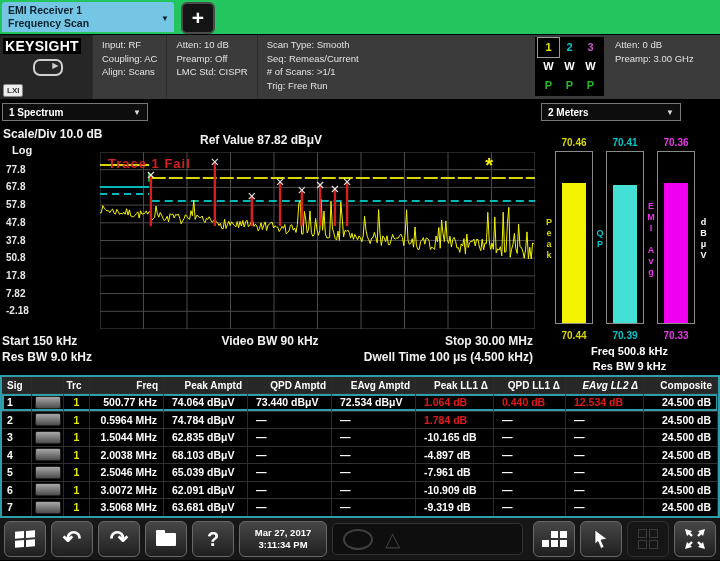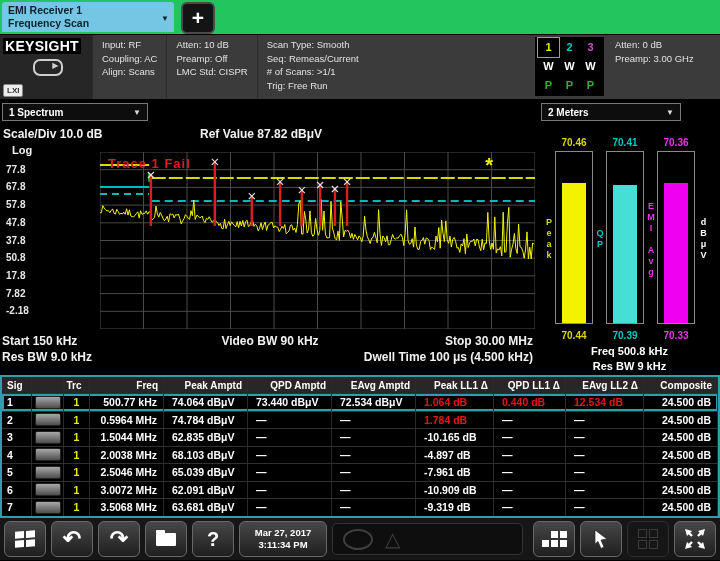--- a/index.html
+++ b/index.html
@@ -139,21 +139,21 @@
 </div>
 
 <div class="main">
 
   <div class="spec">
     <div class="selector">
       <span>1 Spectrum</span>
       <span class="caret">▼</span>
     </div>
     <div class="lbl" style="left:3px;top:26px;">Scale/Div 10.0 dB</div>
-    <div class="lbl" style="left:200px;top:26px;">Ref Value 87.82 dBμV</div>
+    <div class="lbl" style="left:200px;top:32px;">Ref Value 87.82 dBμV</div>
     <div class="lbl" style="left:12px;top:43px;font-size:11px;">Log</div>
     <div id="yticks">
         <div class="ytick" style="top: 62.7px;">77.8</div>
         <div class="ytick" style="top: 80.4px;">67.8</div>
         <div class="ytick" style="top: 98.1px;">57.8</div>
         <div class="ytick" style="top: 115.8px;">47.8</div>
         <div class="ytick" style="top: 133.5px;">37.8</div>
         <div class="ytick" style="top: 151.2px;">50.8</div>
         <div class="ytick" style="top: 168.9px;">17.8</div>
         <div class="ytick" style="top: 186.6px;">7.82</div>
@@ -266,21 +266,21 @@
     <div class="trow thead">
       <div class="tcell" style="width: 30px; justify-content: flex-start; padding: 0px 0px 0px 5px;">Sig</div>
       <div class="tcell" style="width: 32px; justify-content: center; padding: 0px 5px 0px 0px;"></div>
       <div class="tcell" style="width: 26px; justify-content: center; padding: 0px 5px 0px 0px;">Trc</div>
       <div class="tcell" style="width: 74px; justify-content: flex-end; padding: 0px 5px 0px 0px;">Freq</div>
       <div class="tcell" style="width: 84px; justify-content: flex-end; padding: 0px 5px 0px 0px;">Peak Amptd</div>
       <div class="tcell" style="width: 84px; justify-content: flex-end; padding: 0px 5px 0px 0px;">QPD Amptd</div>
       <div class="tcell" style="width: 84px; justify-content: flex-end; padding: 0px 5px 0px 0px;">EAvg Amptd</div>
       <div class="tcell" style="width: 78px; justify-content: flex-end; padding: 0px 5px 0px 0px;">Peak LL1 Δ</div>
       <div class="tcell" style="width: 72px; justify-content: flex-end; padding: 0px 5px 0px 0px;">QPD LL1 Δ</div>
-      <div class="tcell" style="width: 78px; justify-content: flex-end; padding: 0px 5px 0px 0px;">EAvg LL2 Δ</div>
+      <div class="tcell" style="width: 78px; justify-content: flex-end; padding: 0px 5px 0px 0px; font-style: italic;">EAvg LL2 Δ</div>
       <div class="tcell" style="width: 74px; justify-content: flex-end; padding: 0px 5px 0px 0px;">Composite</div>
     </div>
     <div class="trow sel">
       <div class="tcell" style="width: 30px; justify-content: flex-start; padding: 0px 0px 0px 5px;">1</div>
       <div class="tcell" style="width: 32px; justify-content: center; padding: 0px;">
         <div class="swatch"></div>
       </div>
       <div class="tcell trcnum" style="width: 26px; justify-content: center; padding: 0px;">1</div>
       <div class="tcell" style="width: 74px; justify-content: flex-end; padding: 0px 6px 0px 0px;">500.77 kHz</div>
       <div class="tcell" style="width: 84px; justify-content: flex-start; padding: 0px 0px 0px 8px;">74.064 dBμV</div>

